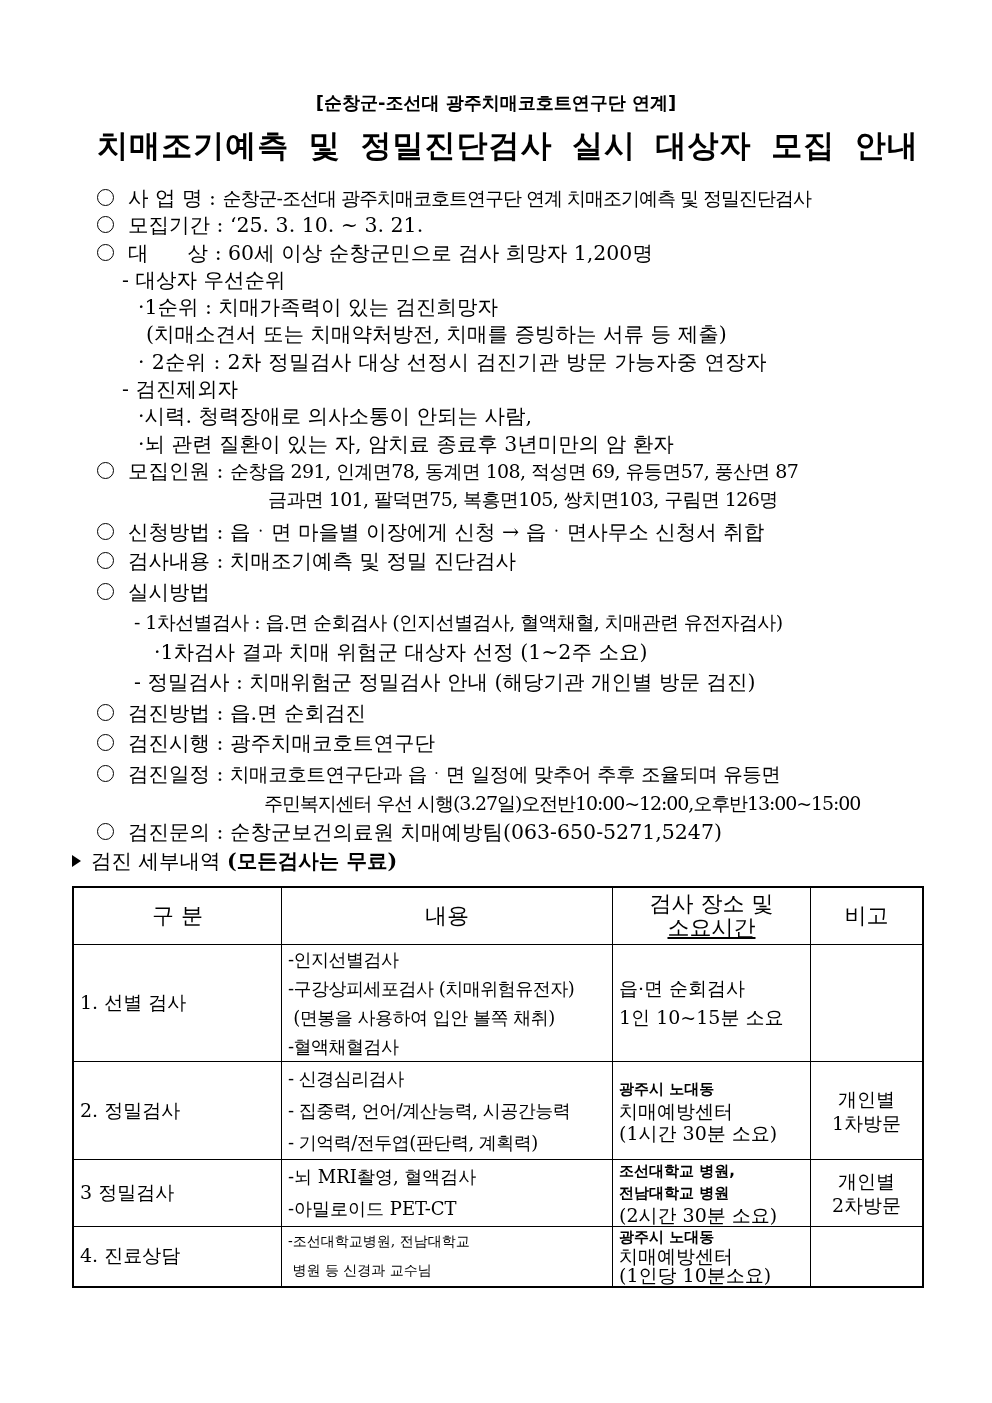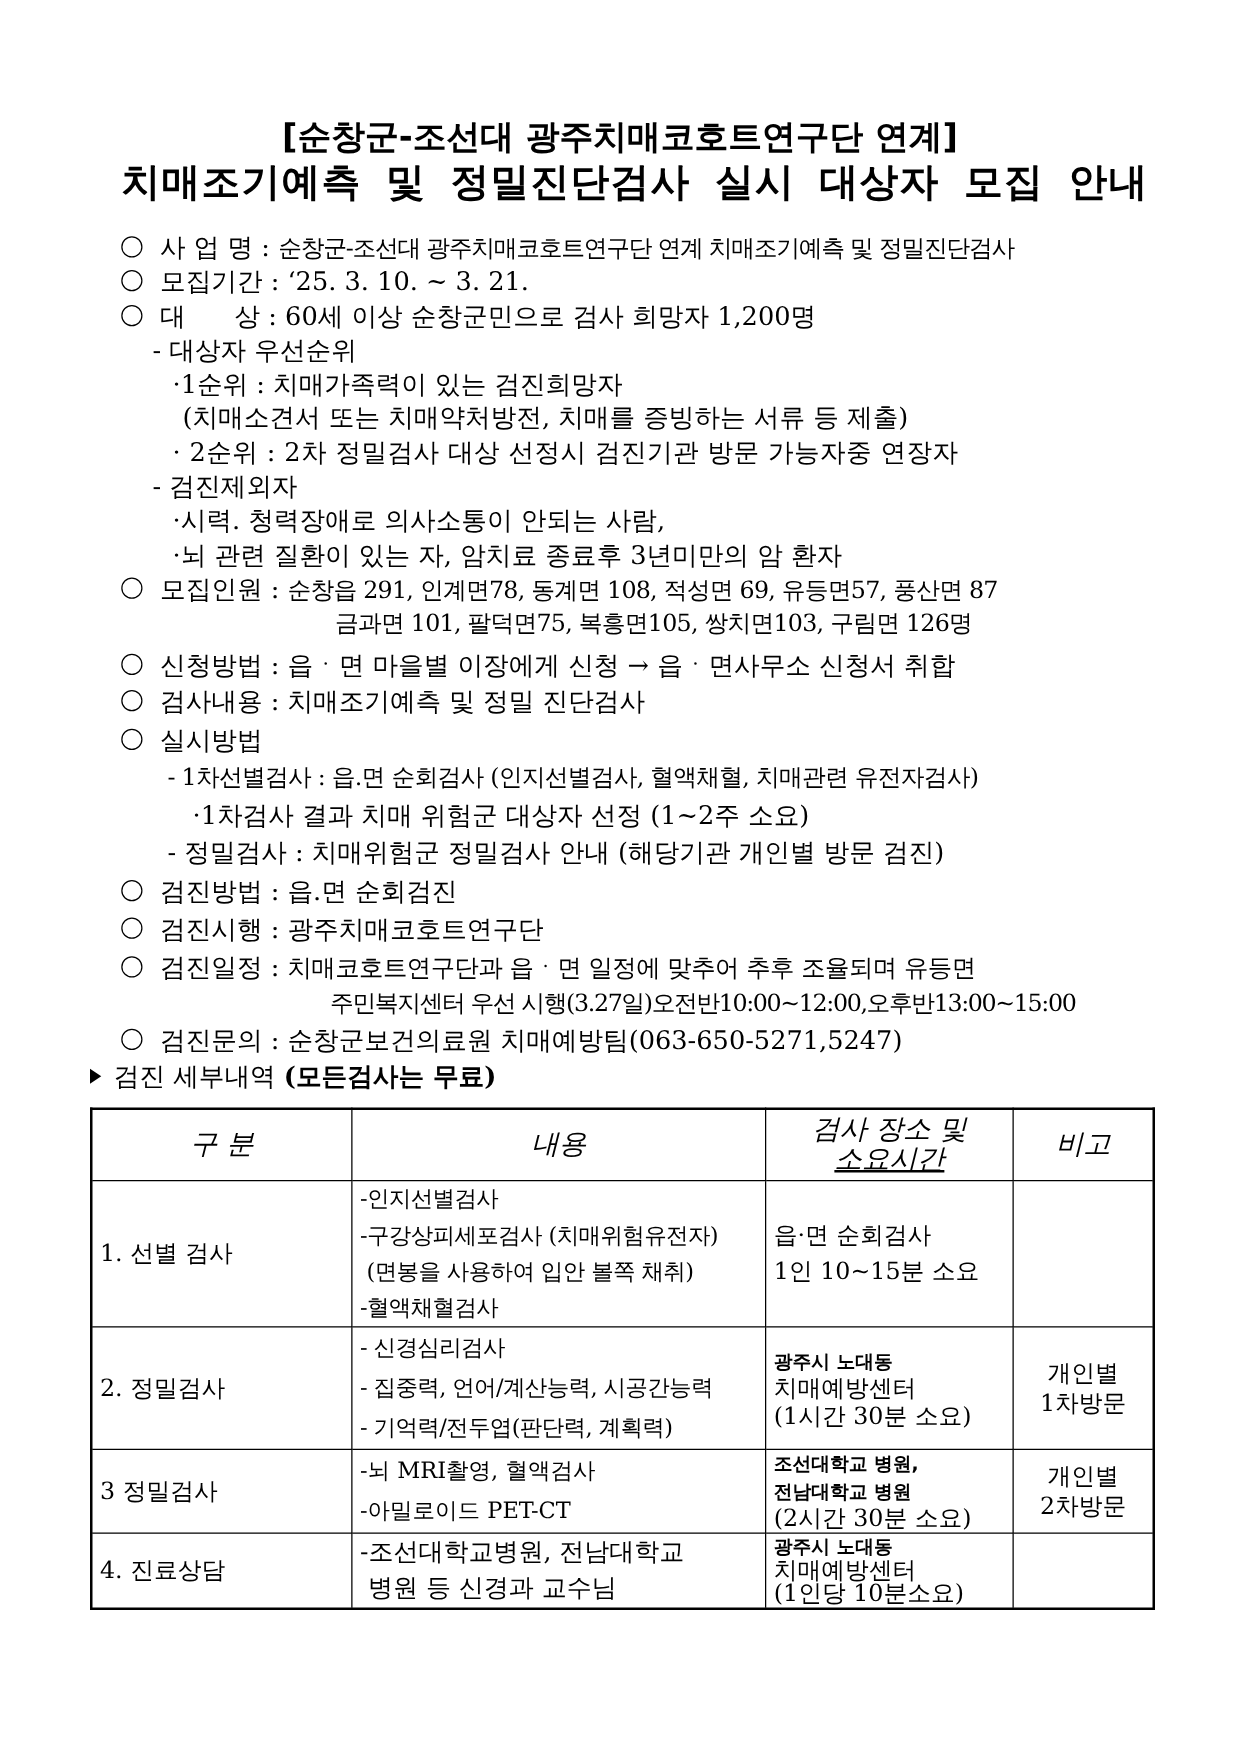--- a/index.html
+++ b/index.html
@@ -1,25 +1,25 @@
 <!DOCTYPE html>
 <html><head>
 <meta charset="utf-8">
 <style>
   html,body{margin:0;padding:0;background:#fff;}
   body{width:992px;height:1403px;position:relative;overflow:hidden;font-family:"DejaVu Serif","Liberation Serif",serif;color:#000;}
-  .subtitle{position:absolute;top:91px;left:0;width:992px;text-align:center;font-family:"DejaVu Sans","Liberation Sans",sans-serif;font-weight:bold;font-size:27px;letter-spacing:0px;}
+  .subtitle{position:absolute;top:91px;left:0;width:992px;text-align:center;font-family:"DejaVu Sans","Liberation Sans",sans-serif;font-weight:bold;font-size:18px;letter-spacing:0px;}
   .title{position:absolute;top:125px;left:12px;width:992px;text-align:center;font-family:Liberation Mono, monospace;font-weight:bold;font-size:31px;letter-spacing:1px;}
   .line{position:absolute;left:0;white-space:nowrap;font-size:20.5px;line-height:27px;height:27px;}
   .circ{display:inline-block;width:15px;height:15px;border:1.6px solid #000;border-radius:50%;vertical-align:-1px;margin-right:14px;}
   .tri{display:inline-block;width:0;height:0;border-top:6px solid transparent;border-bottom:6px solid transparent;border-left:9px solid #000;margin-right:10px;vertical-align:1px;}
   .b{font-weight:bold;}
   table.detail{position:absolute;left:72px;top:886px;width:852px;border-collapse:collapse;border:2.5px solid #000;font-size:19px;}
   table.detail td,table.detail th{border:1px solid #000;padding:0 6px;vertical-align:middle;}
-  table.detail th{font-weight:normal;font-size:22px;height:56px;text-align:center;line-height:24px;font-style:italic;}
+  table.detail th{font-weight:normal;font-size:22px;height:56px;text-align:center;line-height:24px;}
   table.detail tr.hdr th{border-bottom:1.5px solid #000;}
   .c-cat{width:195px;}
   .c-cont{width:318px;line-height:29px;}
   .c-place{width:185px;line-height:22px;}
   .c-note{text-align:center;line-height:24px;}
   .place-strong{font-weight:bold;font-family:"DejaVu Sans","Liberation Sans",sans-serif;font-size:15px;}
   .u{text-decoration:underline;}
 </style>
 </head>
 <body>
@@ -102,21 +102,21 @@
           <div class="place-strong">전남대학교 병원</div>
           <div>(2시간 30분 소요)</div>
         </td>
     <td class="c-note">
           <div>개인별</div>
           <div>2차방문</div>
         </td>
   </tr>
   <tr style="height:60px;margin-top:24px;">
     <td class="c-cat">4. 진료상담</td>
-    <td class="c-cont" style="font-size:20px;">
+    <td class="c-cont" style="font-size:14px;">
           <div>-조선대학교병원, 전남대학교</div>
           <div style="white-space:pre"> 병원 등 신경과 교수님</div>
         </td>
     <td class="c-place" style="line-height:19px;">
           <div class="place-strong">광주시 노대동</div>
           <div>치매예방센터</div>
           <div>(1인당 10분소요)</div>
         </td>
     <td class="c-note"></td>
   </tr>

